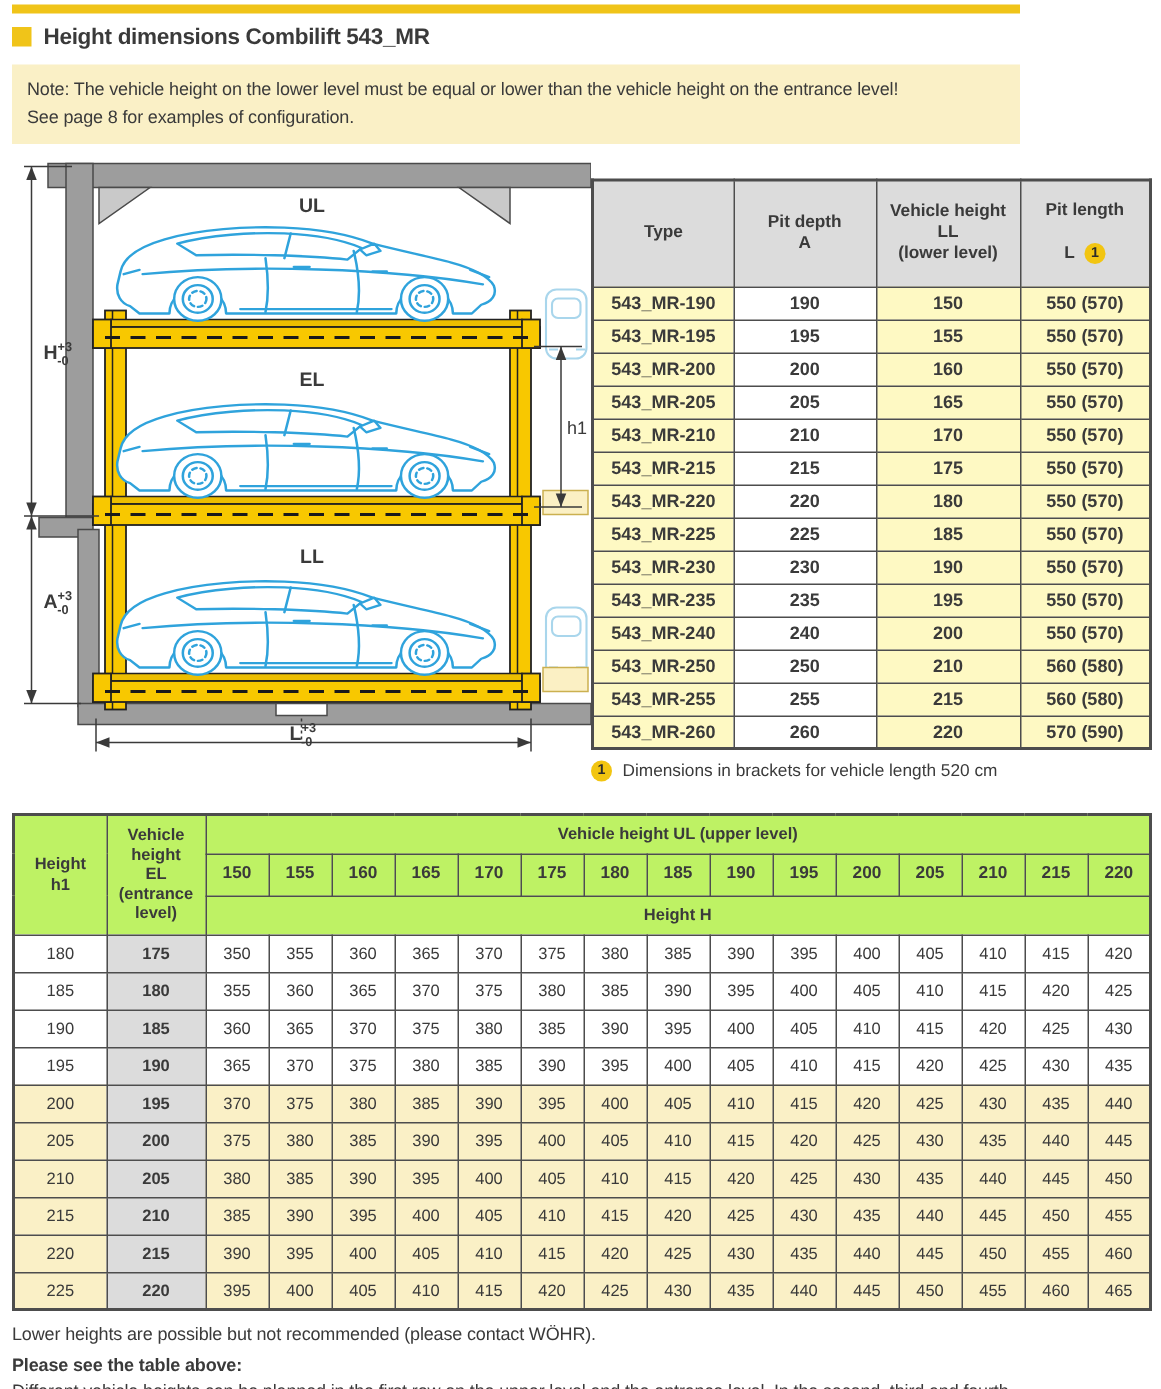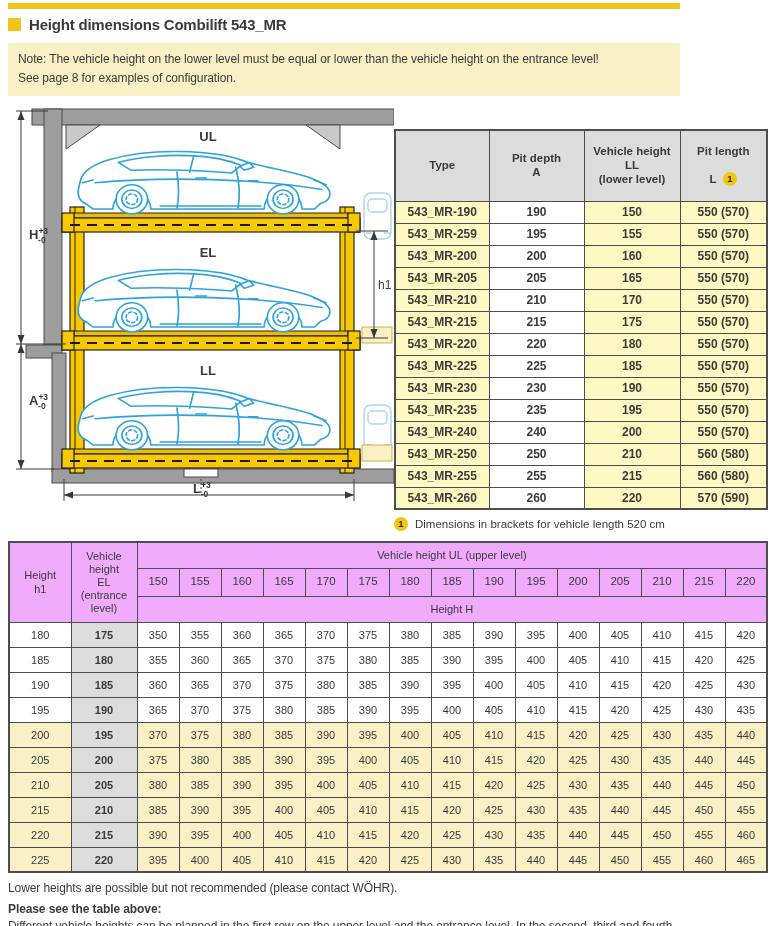--- a/index.html
+++ b/index.html
@@ -10,21 +10,21 @@
     color:#3a3a3a;
   }
   .page { width:688px; height:926px; padding:3px 8px 0 8px; position:relative; }
   .topbar { height:6px; background:#f0c419; margin-bottom:7px; }
   .titlerow { display:flex; align-items:center; gap:8px; margin-bottom:10px; }
   .bullet { width:13px; height:13px; background:#f0c419; }
   .title { font-size:15px; font-weight:bold; letter-spacing:-0.2px; }
   .notebox { background:#faf0c6; padding:7px 10px 8px 10px; margin-bottom:7px; }
   .notebox p { font-size:12px; font-weight:normal; line-height:1.6; letter-spacing:-0.1px; }
 
-  .main { display:flex; align-items:flex-end; }
+  .main { display:flex; align-items:center; }
   .diagram-wrap { width:386px; flex:0 0 386px; }
   .right-col { width:372px; flex:0 0 372px; margin-left:0; }
 
   table { border-collapse:collapse; table-layout:fixed; }
   th,td { border:1px solid #4d4d4d; text-align:center; vertical-align:middle; }
 
   
   table.pit { width:372px; margin-top:4px; border:2px solid #4d4d4d; }
   table.pit th {
     background:#dcdcdc; font-size:11.5px; font-weight:bold;
@@ -37,21 +37,21 @@
     background:#f2c511; color:#2b2b2b; font-size:9.5px; font-weight:bold;
     line-height:14px; text-align:center; vertical-align:1px;
   }
   .pit-footnote { display:flex; align-items:center; gap:7px; margin-top:7px; font-size:11.5px; }
 
   
   table.hmat { width:758px; margin-top:10px; border:2px solid #4d4d4d; }
   table.hmat col.ch1 { width:62px; } table.hmat col.cel { width:66px; }
   table.hmat col.cv { width:42px; }
   table.hmat th {
-    background:#f0abfc; font-size:11px; font-weight:normal; line-height:1.2; white-space:pre-line;
+    background:#bef264; font-size:11px; font-weight:bold; line-height:1.2; white-space:pre-line;
   }
   table.hmat th.span-h { height:26px; font-size:11px; }
   table.hmat th.ulv { height:28px; font-size:11.5px; }
   table.hmat td { height:25px; font-size:11px; background:#fff; }
   table.hmat td.c2 { background:#dcdcdc; font-weight:bold; }
   table.hmat tr.hl td { background:#faf0c6; }
   table.hmat tr.hl td.c2 { background:#dcdcdc; }
 
   .footer { margin-top:7px; font-size:12px; line-height:1.45; letter-spacing:-0.1px; }
   .footer .b { font-weight:bold; margin-top:3px; }
@@ -223,21 +223,21 @@
           </tr>
         </thead>
         <tbody>
             <tr>
               <td>543_MR-190</td>
               <td class="white">190</td>
               <td>150</td>
               <td>550 (570)</td>
             </tr>
             <tr>
-              <td>543_MR-259</td>
+              <td>543_MR-195</td>
               <td class="white">195</td>
               <td>155</td>
               <td>550 (570)</td>
             </tr>
             <tr>
               <td>543_MR-200</td>
               <td class="white">200</td>
               <td>160</td>
               <td>550 (570)</td>
             </tr>

